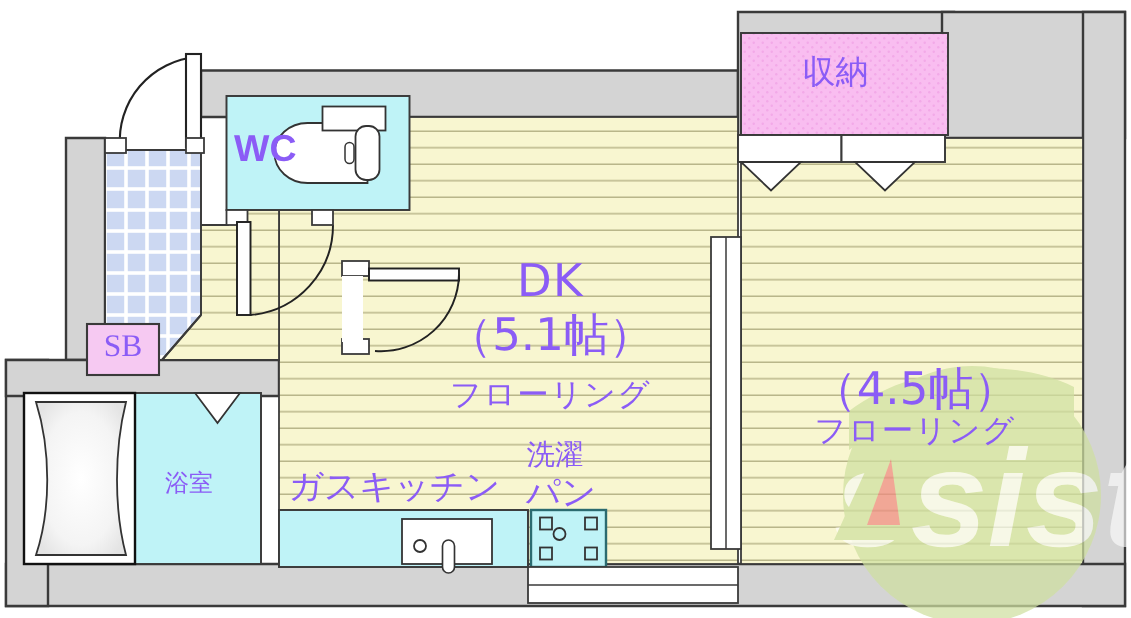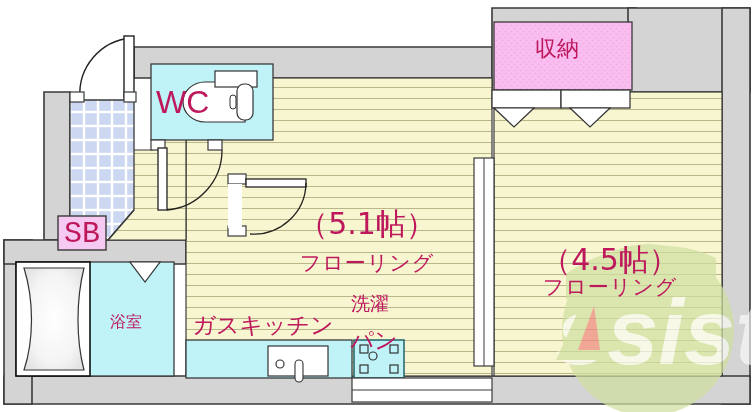--- a/index.html
+++ b/index.html
@@ -1,28 +1,28 @@
 <!DOCTYPE html>
 <html><head>
 <meta charset="utf-8">
 <style>
   html,body{margin:0;padding:0;background:#ffffff;}
   body{width:754px;height:412px;overflow:hidden;
        font-family:"DejaVu Sans","Liberation Sans",sans-serif;}
   #plan{position:relative;width:754px;height:412px;}
   #plan svg{position:absolute;left:0;top:0;}
-  .lbl{position:absolute;white-space:nowrap;color:#be185d;line-height:1.05;
+  .lbl{position:absolute;white-space:nowrap;color:#8b5cf6;line-height:1.05;
        font-family:"DejaVu Sans","Liberation Sans",sans-serif;}
   .room-name{font-size:30px;letter-spacing:1px;}
   .room-size{font-size:30px;letter-spacing:0px;}
   .room-floor{font-size:21px;letter-spacing:1px;}
   .small-lbl{font-size:23px;}
   .tiny-lbl{font-size:19px;}
-  .wc-lbl{font-size:32px;font-family:"Liberation Sans",sans-serif;}
-  .sb-lbl{font-size:30px;font-family:Liberation Mono, monospace;}
+  .wc-lbl{font-size:25px;font-family:"Liberation Sans",sans-serif;font-weight:bold;}
+  .sb-lbl{font-size:21px;font-family:Liberation Serif, serif;}
   .ctr{transform:translateX(-50%);text-align:center;}
 </style>
 </head>
 <body>
 
 <div id="plan">
 
 <svg width="754" height="412" viewBox="0 0 754 412">
   <defs>
 
@@ -171,33 +171,34 @@
 
   <g opacity="0.72">
     <circle cx="648" cy="330" r="86" fill="#cfe0a0"></circle>
     <path d="M566,300 C610,268 676,266 716,290 L716,258 C672,236 606,244 566,274 Z" fill="#cfe0a0"></path>
     <text x="556" y="364" font-size="92" font-weight="bold" font-style="italic" font-family="Liberation Sans, sans-serif" fill="#ffffff" opacity="0.85">ssist</text>
     <path d="M556,360 L596,272 L612,272 L604,360 Z" fill="#cfe0a0"></path>
     <path d="M578,350 L594,306 L600,350 Z" fill="#ef8a80"></path>
   </g>
 </svg>
 
+<div class="lbl room-name ctr" style="left:367px;top:172px;">DK</div>
 <div class="lbl room-size ctr" style="left:367px;top:208px;">（5.1帖）</div>
 <div class="lbl room-floor ctr" style="left:367px;top:252px;">フローリング</div>
 
 <div class="lbl room-size ctr" style="left:610px;top:244px;">（4.5帖）</div>
 <div class="lbl room-floor ctr" style="left:610px;top:276px;">フローリング</div>
 
 
 <div class="lbl small-lbl ctr" style="left:126px;top:314px;font-size:16px;">浴室</div>
 
 <div class="lbl wc-lbl" style="left:156px;top:86px;">WC</div>
 
 <div class="lbl small-lbl ctr" style="left:557px;top:37px;font-size:22px;">収納</div>
 
 <div class="lbl sb-lbl ctr" style="left:82px;top:219px;">SB</div>
 
 <div class="lbl small-lbl ctr" style="left:263px;top:313px;">ガスキッチン</div>
 
 <div class="lbl tiny-lbl ctr" style="left:370px;top:294px;">洗濯</div>
-<div class="lbl small-lbl ctr" style="left:374px;top:328px;">パン</div>
+<div class="lbl small-lbl ctr" style="left:374px;top:317px;">パン</div>
 
 </div>
 
 </body></html>

